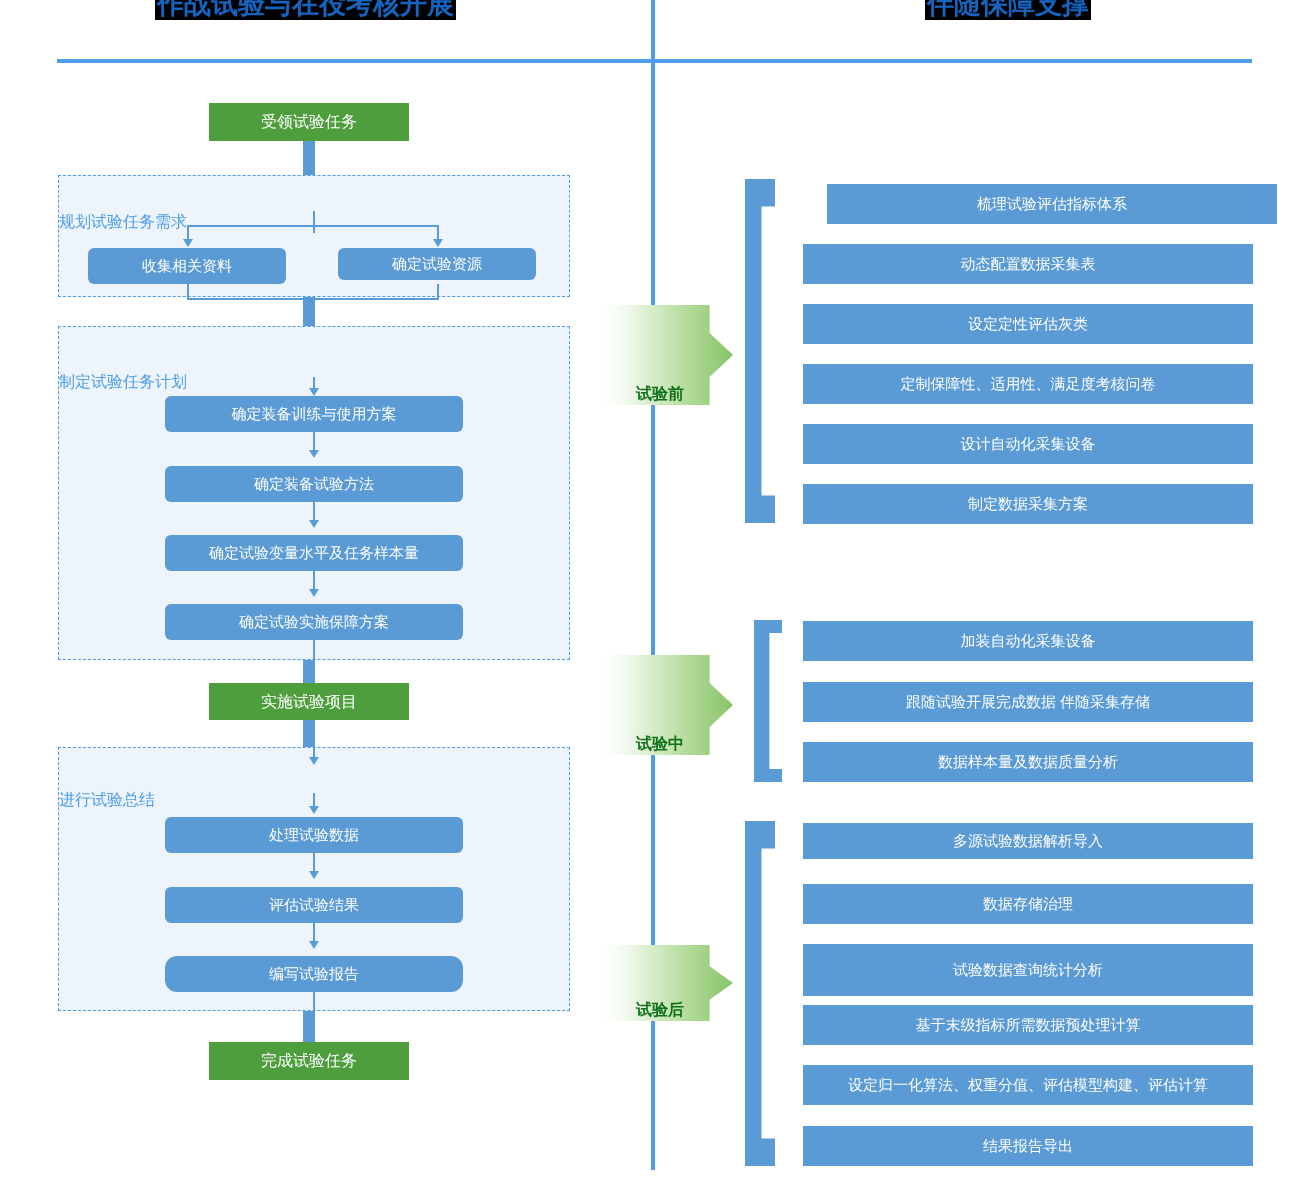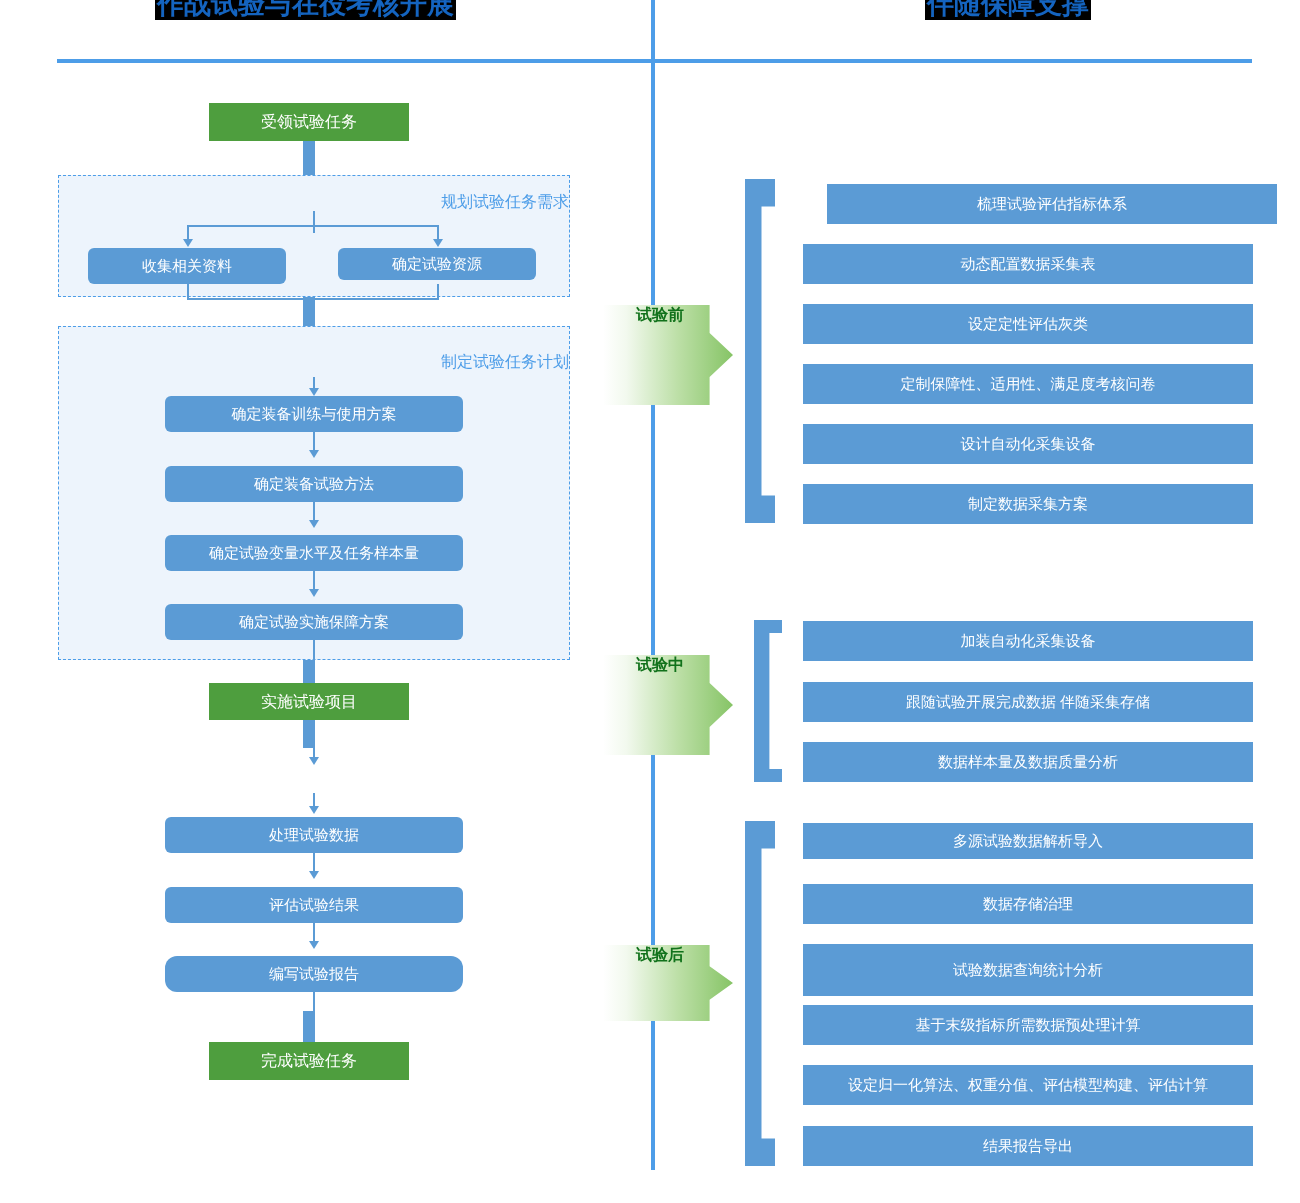--- a/index.html
+++ b/index.html
@@ -77,24 +77,25 @@
   
   .group {
     position: absolute;
     box-sizing: border-box;
     background: #EDF4FC;
     border: 1.5px dashed #4D9DE8;
   }
   .group-title {
     position: absolute;
     width: 100%;
-    text-align: right;
+    text-align: left;
     color: #4D9DE8;
     font-size: 16px;
     line-height: 20px;
+    margin-top: 20px;
   }
 
   
   .conn {
     position: absolute;
     background: #5B9BD5;
   }
   .conn-thin {
     position: absolute;
     background: #5B9BD5;
@@ -107,21 +108,21 @@
     border-left: 5px solid transparent;
     border-right: 5px solid transparent;
     border-top: 8px solid #5B9BD5;
   }
 
   
   .chevron {
     position: absolute;
     background: linear-gradient(to right, #ffffff 0%, #F2F9EE 18%, #BCDFA6 58%, #86C466 100%);
     display: flex;
-    align-items: flex-start;
+    align-items: flex-end;
     justify-content: center;
     color: #11721B;
     font-size: 16px;
     font-weight: bold;
     -webkit-clip-path: polygon(0% 0%, 82% 0%, 82% 28%, 100% 50%, 82% 72%, 82% 100%, 0% 100%);
     clip-path: polygon(0% 0%, 82% 0%, 82% 28%, 100% 50%, 82% 72%, 82% 100%, 0% 100%);
   }
   .chevron span { transform: translateX(-8px); }
 
   
@@ -183,20 +184,23 @@
   <div class="conn-thin" style="left:313px; top:571px; height:20px;"></div>
   <div class="arrow-down" style="left:309px; top:589px;"></div>
 
   <div class="box box-blue" style="left:165px; top:604px; width:298px; height:36px;">确定试验实施保障方案</div>
   <div class="conn-thin" style="left:313px; top:640px; height:22px;"></div>
   <div class="conn" style="left:303px; top:660px; width:12px; height:24px;"></div>
 
   <div class="box box-green" style="left:209px; top:683px; width:200px; height:37px;">实施试验项目</div>
   <div class="conn" style="left:303px; top:720px; width:12px; height:28px;"></div>
 
+  <div class="group" style="left:58px; top:747px; width:512px; height:264px;">
+    <div class="group-title" style="top:22px;">进行试验总结</div>
+  </div>
   <div class="conn-thin" style="left:313px; top:748px; height:12px;"></div>
   <div class="arrow-down" style="left:309px; top:757px;"></div>
   <div class="conn-thin" style="left:313px; top:793px; height:16px;"></div>
   <div class="arrow-down" style="left:309px; top:806px;"></div>
 
   <div class="box box-blue" style="left:165px; top:817px; width:298px; height:36px;">处理试验数据</div>
   <div class="conn-thin" style="left:313px; top:853px; height:20px;"></div>
   <div class="arrow-down" style="left:309px; top:871px;"></div>
 
   <div class="box box-blue" style="left:165px; top:887px; width:298px; height:36px;">评估试验结果</div>

